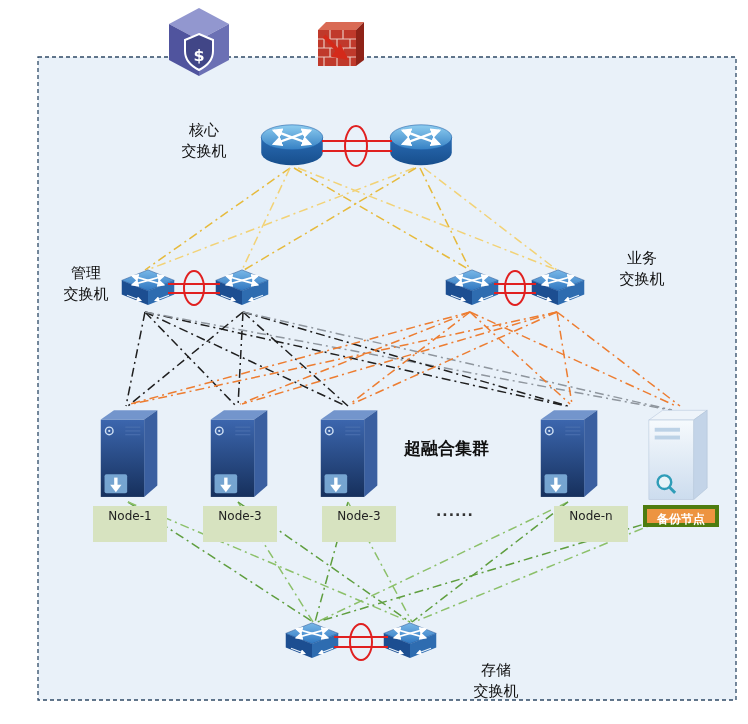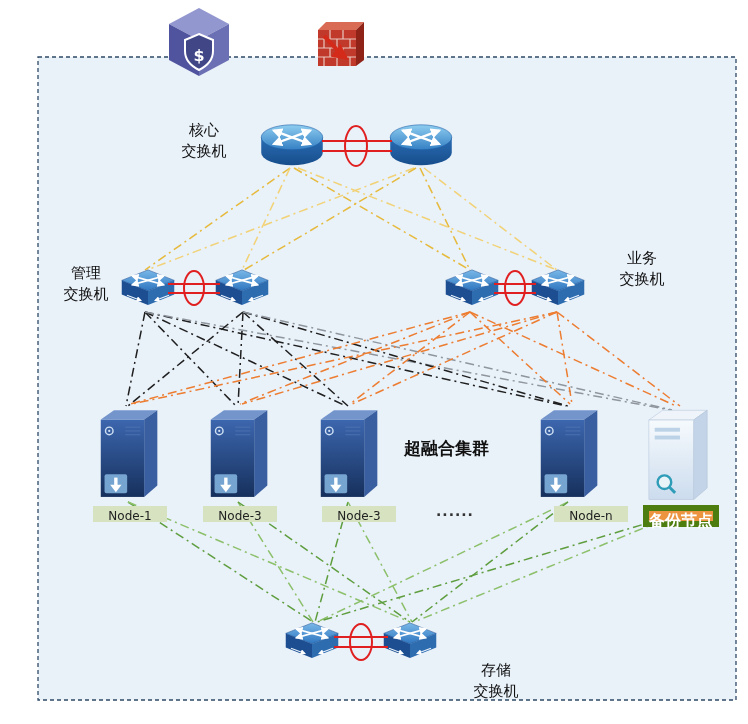--- a/index.html
+++ b/index.html
@@ -8,25 +8,25 @@
   svg.diagram{position:absolute;left:0;top:0;}
   .stack{stroke:var(--stack-color,#e02020);stroke-width:2;fill:none;}
   .lbl{position:absolute;font-weight:normal;color:#111;text-align:center;white-space:pre-line;
        font-size:15px;line-height:21px;}
   .lbl.core{left:158px;top:120px;width:92px;}
   .lbl.mgmt{left:34px;top:263px;width:88px;padding-left:8px;}
   .lbl.biz{left:598px;top:248px;width:88px;}
   .lbl.storage{left:450px;top:660px;width:92px;}
   .cluster-lbl{position:absolute;left:404px;top:437px;width:140px;font-weight:bold;
        font-size:17px;color:#111;}
-  .node-label{position:absolute;top:506px;width:74px;height:16px;line-height:20px;
+  .node-label{position:absolute;top:506px;width:74px;height:36px;line-height:20px;
        text-align:center;font-size:12px;color:#222;background:var(--node-bg,#d7e3c0);}
   .backup-label{position:absolute;top:505px;left:643px;width:76px;height:22px;line-height:20px;
-       text-align:center;font-size:16px;font-weight:bold;color:#fff;
-       background:var(--backup-bg,#ed9440);border:6px solid #4d7c0f;box-sizing:border-box;}
+       text-align:center;font-size:12px;font-weight:bold;color:#fff;
+       background:var(--backup-bg,#ed9440);border:4px solid #4d7c0f;box-sizing:border-box;}
   .dots{position:absolute;left:425px;top:503px;width:60px;text-align:center;
        font-size:14px;font-weight:bold;color:#333;letter-spacing:1px;}
 </style>
 </head>
 <body>
 
 <div class="stage">
 
   <svg class="diagram" width="748" height="724" viewBox="0 0 748 724">
     <defs>

